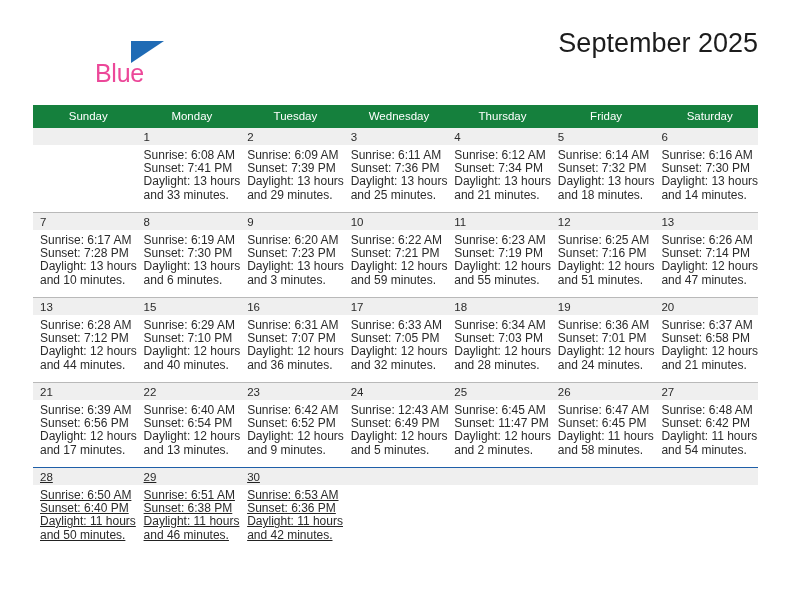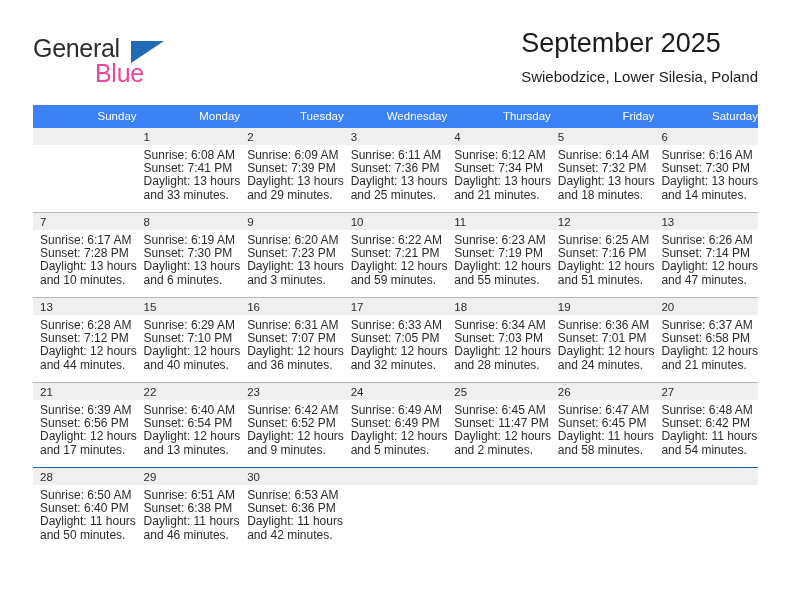--- a/index.html
+++ b/index.html
@@ -85,40 +85,41 @@
   
   .calendar {
     position: absolute;
     left: 33px;
     top: 105px;
     width: 725px;
     border-collapse: collapse;
     table-layout: fixed;
   }
   .calendar th {
-    background: #3b82f6;
+    background: #15803d;
     color: #ffffff;
     font-weight: normal;
     font-size: 11.5px;
-    text-align: right;
+    text-align: center;
     padding: 5px 0 5px 7px;
     line-height: 13px;
     border: none;
   }
   .week-row td {
     vertical-align: top;
     padding: 0;
     border: none;
     border-top: 1px solid #b9b9b9;
   }
   .week-row.first-week td {
     border-top: none;
   }
   .week-row.last-week td {
     border-top: 1px solid #1f5fa8;
+    text-decoration: underline;
   }
   .daycell {
     position: relative;
     height: 84px;
     box-sizing: border-box;
   }
   .daynum-band {
     background: #efefef;
     height: 17px;
     padding: 2px 0 0 7px;
@@ -141,28 +142,26 @@
   }
 </style>
 </head>
 <body>
 
 <div class="page">
 
   <div class="header">
 
     <div class="brand">
-      <span class="brand-general">General</span>
       <span class="brand-tri"></span>
       <span class="brand-blue">Blue</span>
     </div>
 
     <div class="title-wrap">
       <div class="cal-title">September 2025</div>
-      <div class="cal-subtitle">Swiebodzice, Lower Silesia, Poland</div>
     </div>
 
   </div>
 
   <table class="calendar">
     <thead>
       <tr id="weekday-row">
           <th>Sunday</th>
           <th>Monday</th>
           <th>Tuesday</th>
@@ -435,21 +434,21 @@
                 <div>Sunset: 6:52 PM</div>
                 <div>Daylight: 12 hours</div>
                 <div>and 9 minutes.</div>
               </div>
             </div>
           </td>
           <td>
             <div class="daycell">
               <div class="daynum-band">24</div>
               <div class="details">
-                <div>Sunrise: 6:49 AM</div>
+                <div>Sunrise: 12:43 AM</div>
                 <div>Sunset: 6:49 PM</div>
                 <div>Daylight: 12 hours</div>
                 <div>and 5 minutes.</div>
               </div>
             </div>
           </td>
           <td>
             <div class="daycell">
               <div class="daynum-band">25</div>
               <div class="details">

